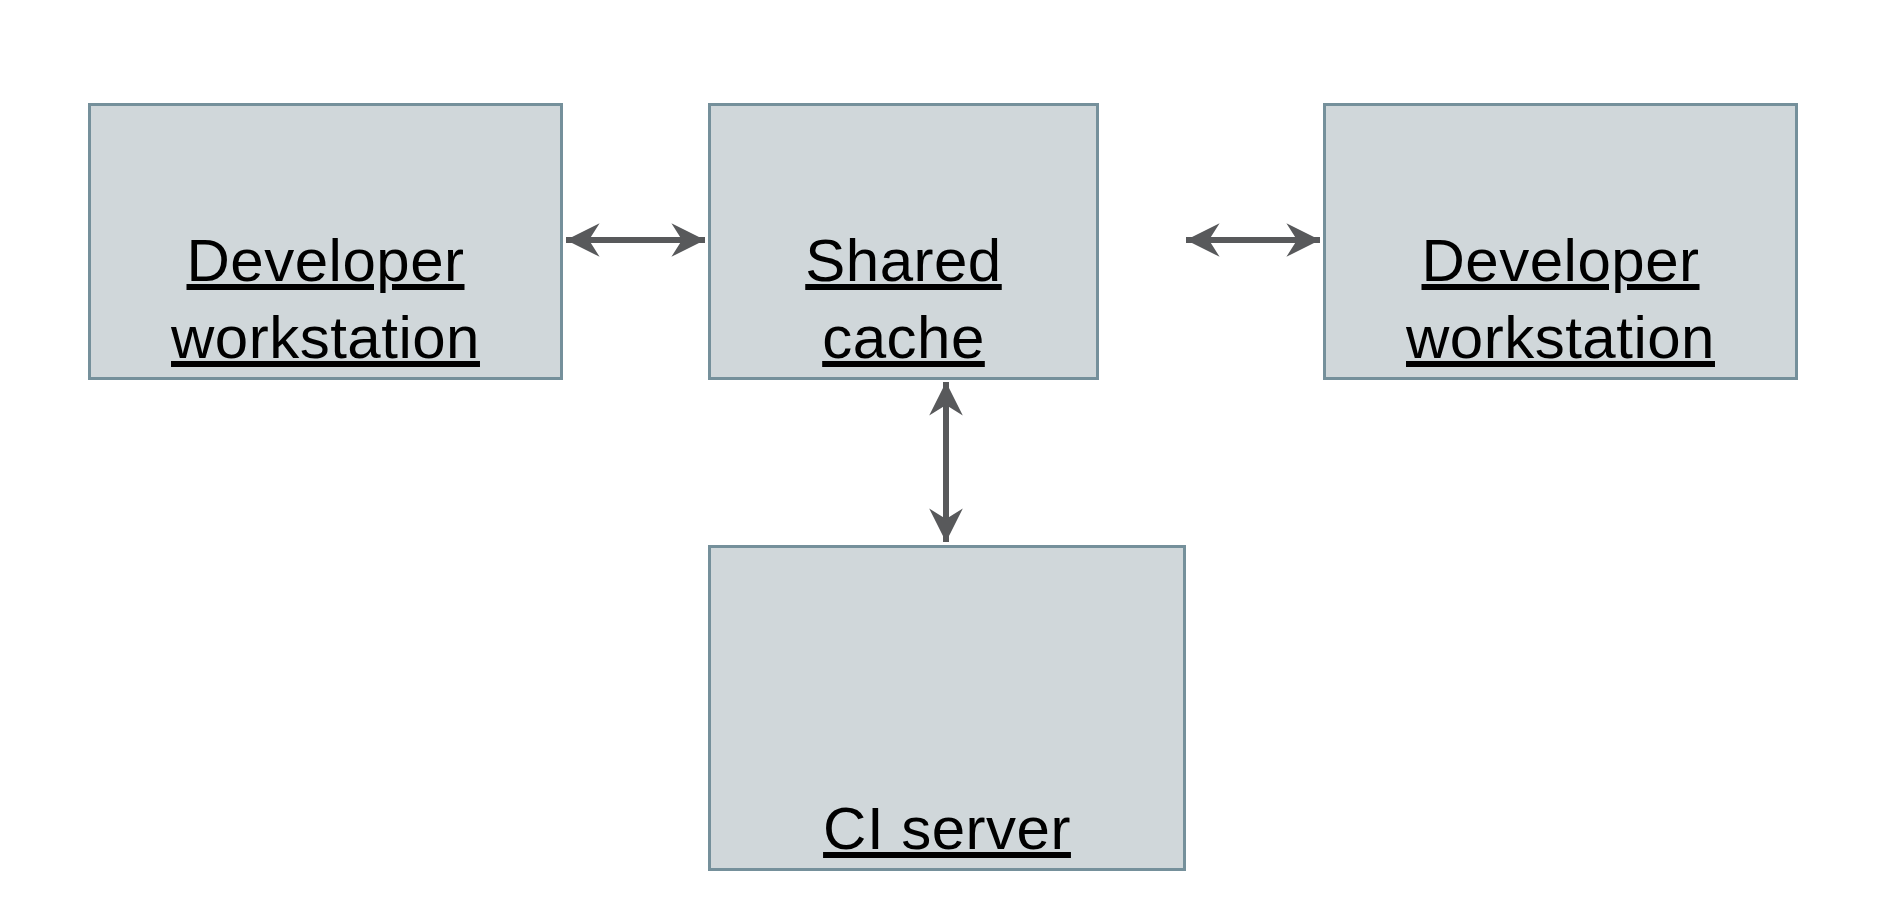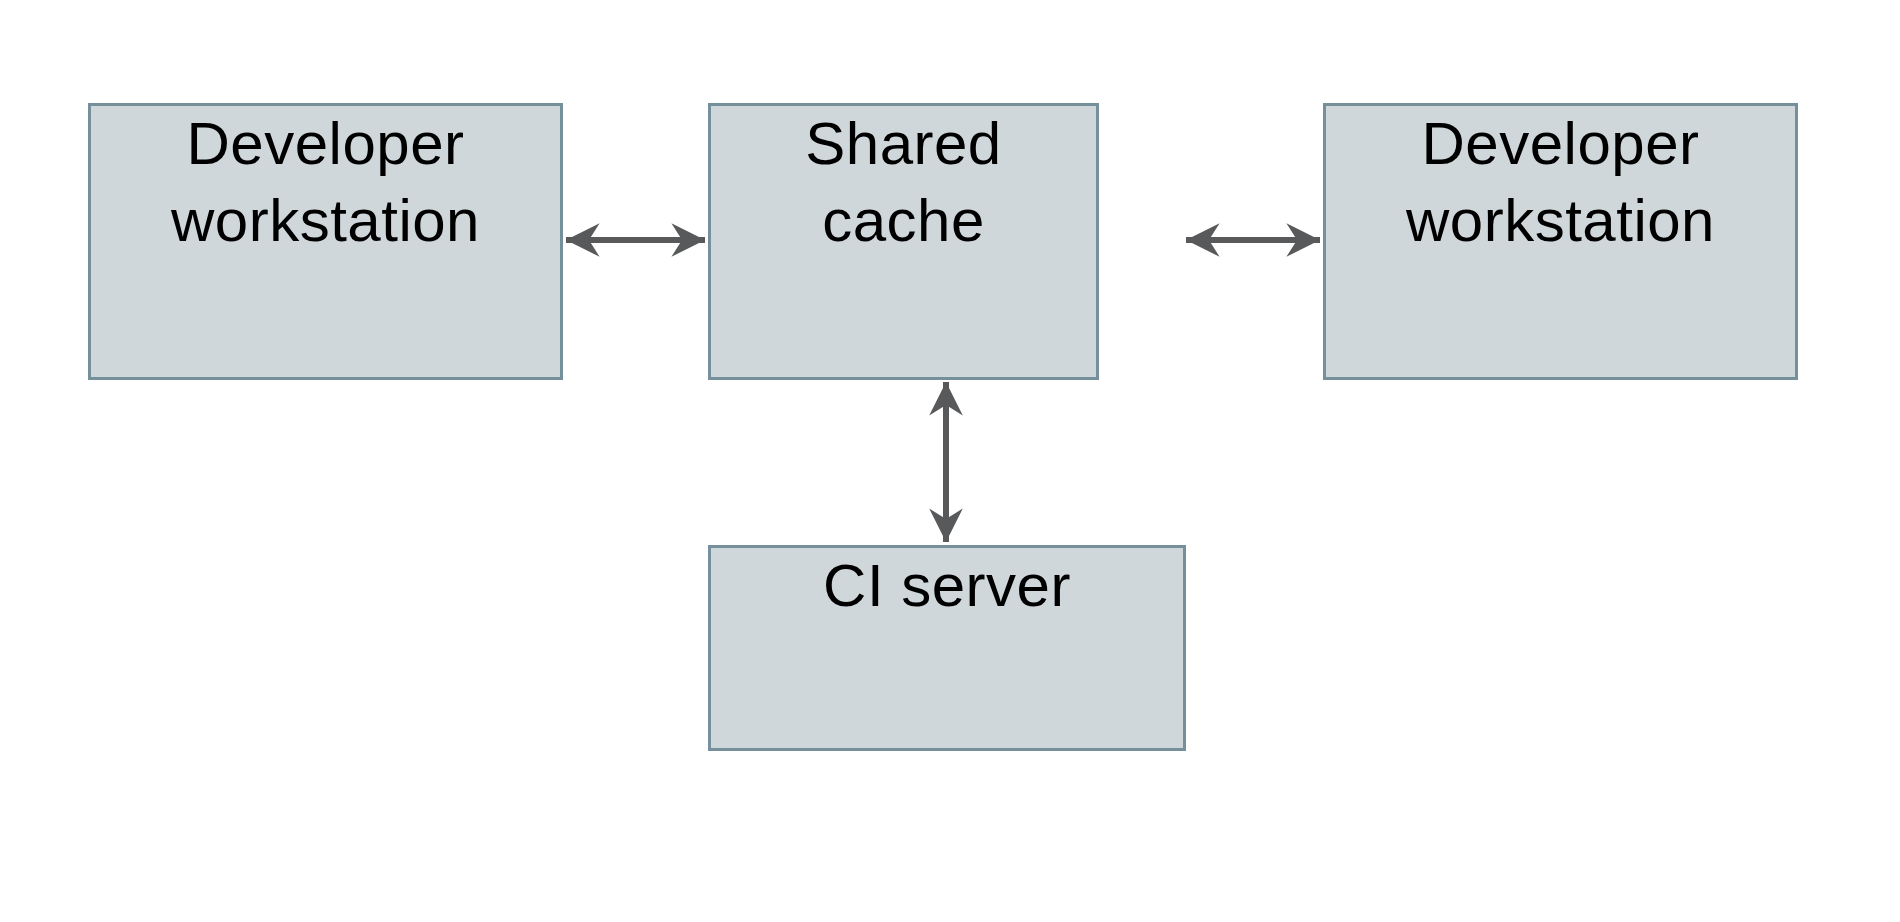--- a/index.html
+++ b/index.html
@@ -14,35 +14,36 @@
     background: var(--background, #ffffff);
     font-family: "Liberation Sans", "DejaVu Sans", sans-serif;
     overflow: hidden;
   }
   .node {
     position: absolute;
     box-sizing: border-box;
     background: var(--node-fill, #d0d7da);
     border: 3px solid var(--node-border, #75909b);
     display: flex;
-    align-items: flex-start;
+    align-items: flex-end;
     justify-content: center;
     text-align: center;
+    text-decoration: underline;
   }
   .node-label {
     white-space: pre-line;
     color: var(--text, #000000);
     font-size: 60px;
     line-height: 1.28;
     letter-spacing: 0.5px;
   }
   #node-dev-left   { left: 88px;   top: 103px; width: 475px; height: 277px; }
   #node-cache      { left: 708px;  top: 103px; width: 391px; height: 277px; }
   #node-dev-right  { left: 1323px; top: 103px; width: 475px; height: 277px; }
-  #node-ci         { left: 708px;  top: 545px; width: 478px; height: 206px; }
+  #node-ci         { left: 708px;  top: 545px; width: 478px; height: 326px; }
   .arrow-layer {
     position: absolute;
     left: 0; top: 0;
     width: 1900px;
     height: 922px;
     pointer-events: none;
   }
   .arrow-line {
     stroke: var(--arrow, #58595b);
     stroke-width: 6;

